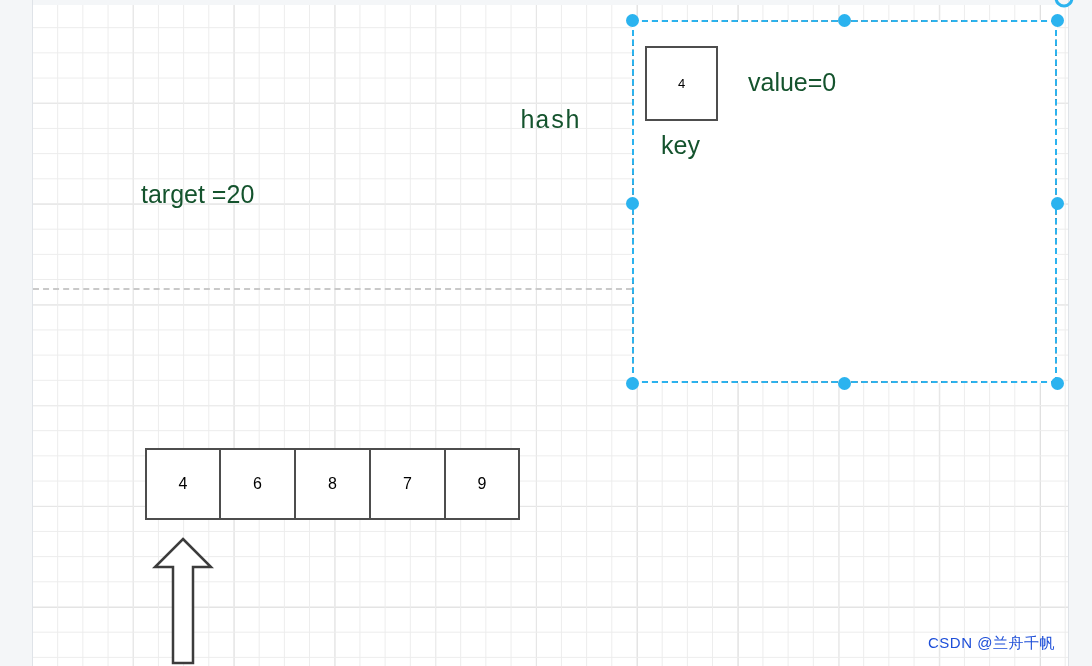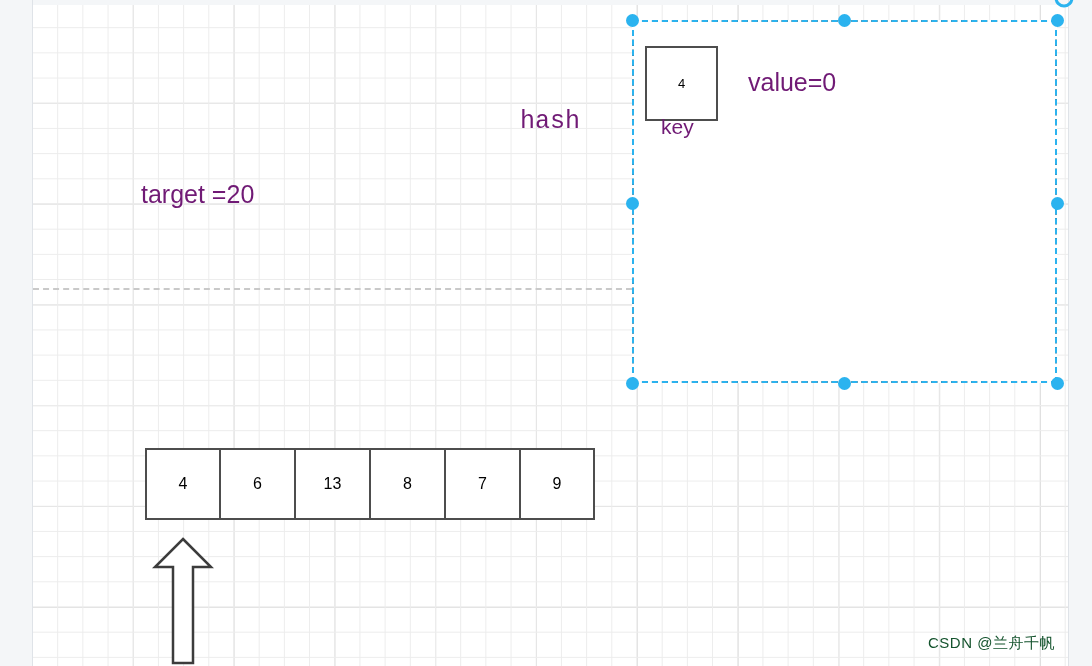--- a/index.html
+++ b/index.html
@@ -65,28 +65,28 @@
     left: 33px;
     top: 288px;
     width: 599px;
     height: 0;
     border-top: 2px dashed #c9c9c9;
   }
 
   
   .label {
     position: absolute;
-    color: #701a75;
+    color: #14532d;
     white-space: nowrap;
     line-height: 1;
   }
   .label-target { left: 141px; top: 158px; font-size: 25px; margin-top: 24px; }
   .label-hash   { left: 520px; top: 109px; font-size: 25px; font-family: Liberation Mono, monospace; }
   .label-value  { left: 748px; top: 70px;  font-size: 25px; }
-  .label-key    { left: 661px; top: 116px; font-size: 21px; }
+  .label-key    { left: 661px; top: 133px; font-size: 25px; }
 
   
   .sel-wrap {
     position: absolute;
     left: 632px;
     top: 20px;
     width: 425px;
     height: 363px;
   }
   .sel-shape {
@@ -176,21 +176,21 @@
     height: 130px;
   }
   .arrow svg { display: block; }
 
   
   .watermark {
     position: absolute;
     left: 928px;
     top: 634px;
     font-size: 15px;
-    color: #14532d;
+    color: #1d4ed8;
     white-space: nowrap;
     letter-spacing: 0.5px;
   }
 </style>
 </head>
 <body>
 
 <div id="app">
 
   <div class="topstrip"></div>
@@ -228,21 +228,20 @@
   <div class="key-box">
     <span>4</span>
   </div>
 
   <div class="label label-value">value=0</div>
   <div class="label label-key">key</div>
 
   <div class="array">
     <div class="array-cell">4</div>
     <div class="array-cell">6</div>
-    <div class="array-cell">13</div>
     <div class="array-cell">8</div>
     <div class="array-cell">7</div>
     <div class="array-cell">9</div>
   </div>
 
   <div class="arrow">
     <svg width="62" height="130" viewBox="0 0 62 130">
       <polygon points="31,3 59,31 41,31 41,127 21,127 21,31 3,31" fill="#ffffff" stroke="#3c3c3c" stroke-width="2.5" stroke-linejoin="miter"></polygon>
     </svg>
   </div>

